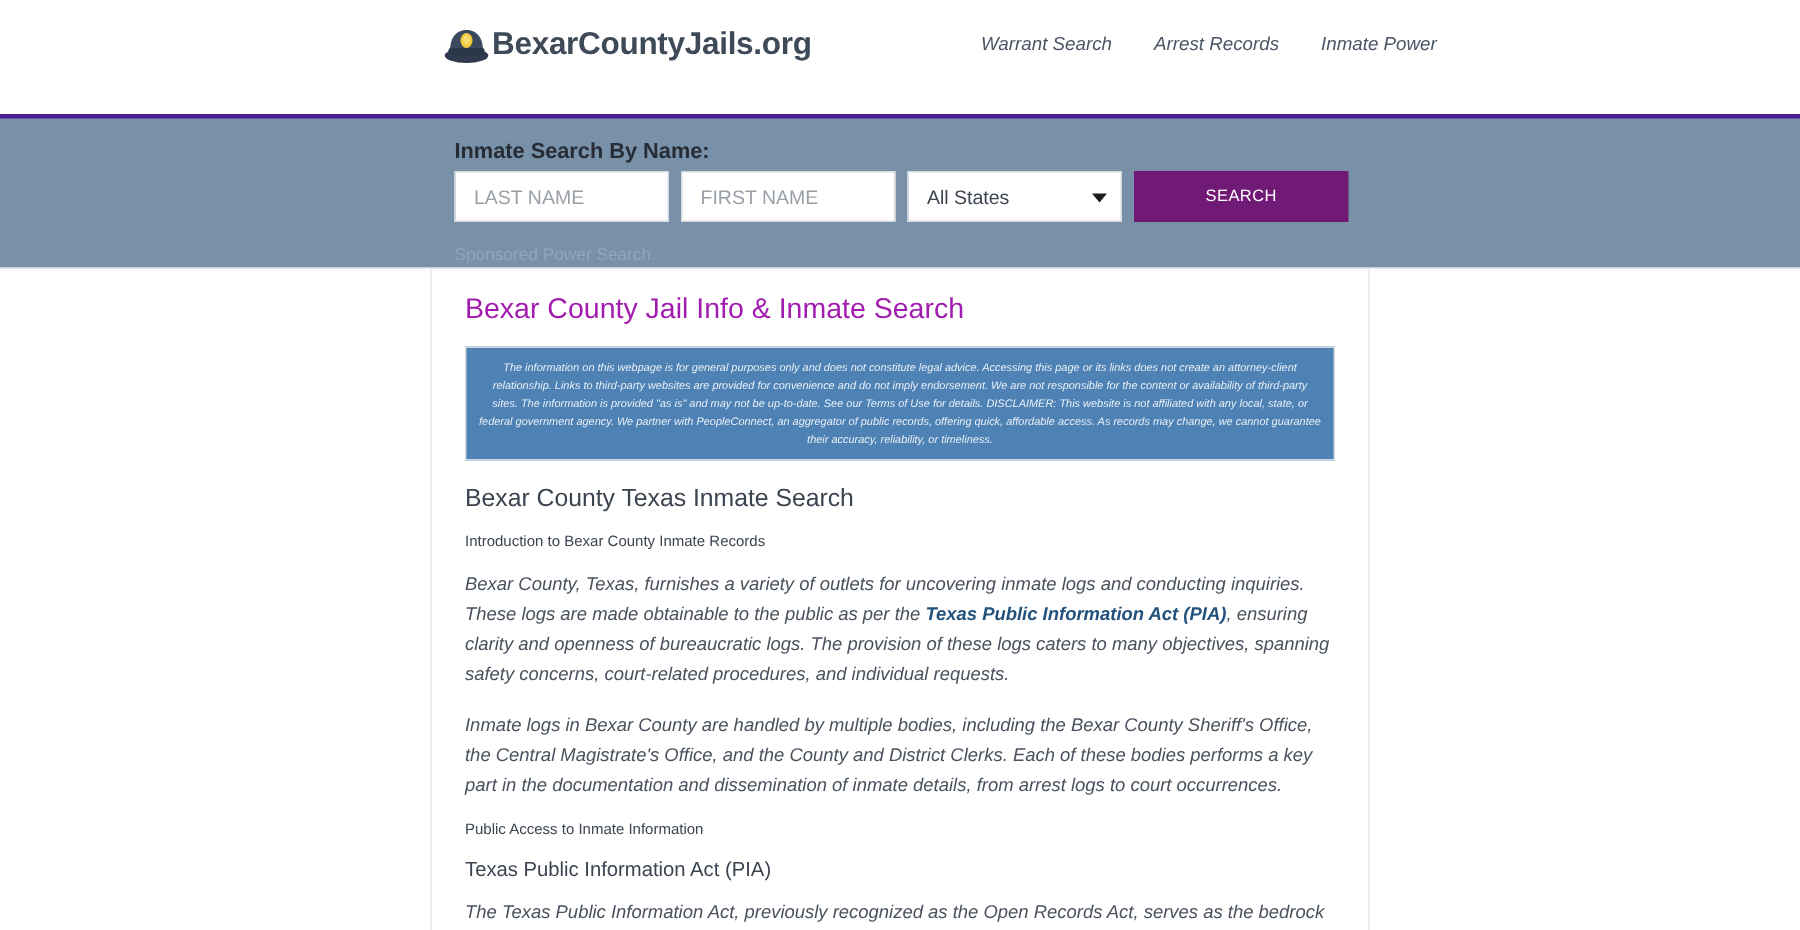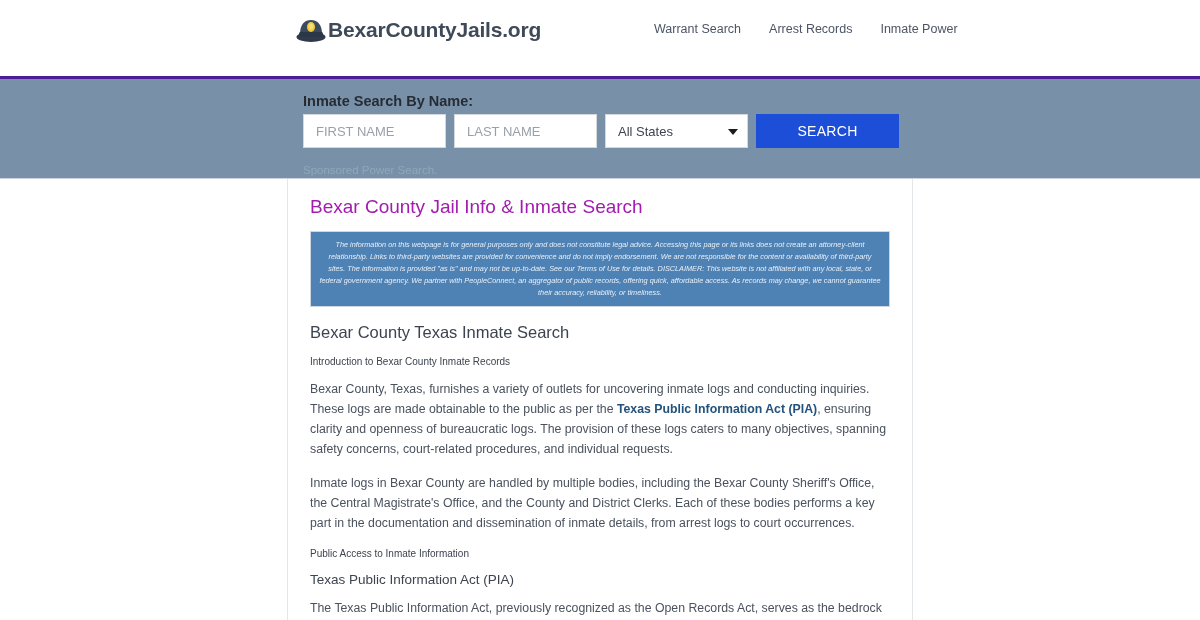--- a/index.html
+++ b/index.html
@@ -43,20 +43,21 @@
     color: #3f4a58;
     letter-spacing: -0.2px;
     white-space: nowrap;
   }
   .main-nav {
     position: absolute;
     left: 640px;
     top: 22px;
     display: flex;
     gap: 0px;
+    font-style: italic;
   }
   .nav-link {
     font-size: 12.5px;
     color: #4c5566;
     text-decoration: none;
     padding: 0 14px;
     white-space: nowrap;
   }
 
   
@@ -116,24 +117,24 @@
     right: 10px;
     top: 15px;
     width: 0; height: 0;
     border-left: 5px solid transparent;
     border-right: 5px solid transparent;
     border-top: 6px solid #1c1c1c;
   }
   .search-btn {
     width: 143px;
     height: 34px;
-    background: #1d4ed8;
+    background: #701a75;
     border: none;
     color: #ffffff;
-    font-size: 14px;
+    font-size: 11px;
     font-family: "Liberation Sans", sans-serif;
     letter-spacing: 0.3px;
     cursor: pointer;
   }
   .sponsored {
     position: absolute;
     left: 303px;
     top: 85px;
     font-size: 11.5px;
     color: #91a6b9;
@@ -189,20 +190,21 @@
     font-size: 13.5px;
     font-weight: normal;
     color: #3c4450;
     margin: 0 0 12px 0;
   }
   p.body {
     font-size: 12.3px;
     line-height: 1.62;
     color: #4a525e;
     margin: 0 0 14px 0;
+    font-style: italic;
   }
   a.inline-link {
     color: #23527c;
     font-weight: bold;
     text-decoration: none;
   }
 </style>
 </head>
 <body>
 
@@ -224,22 +226,22 @@
     <a class="nav-link" href="#">Warrant Search</a>
     <a class="nav-link" href="#">Arrest Records</a>
     <a class="nav-link" href="#">Inmate Power</a>
   </nav>
 </div>
 
 <div class="search-band">
   <div class="search-title">Inmate Search By Name:</div>
 
   <form class="search-row">
+    <input id="last-name" class="field" type="text" placeholder="LAST NAME" style="">
     <input id="first-name" class="field" type="text" placeholder="FIRST NAME" style="">
-    <input id="last-name" class="field" type="text" placeholder="LAST NAME" style="">
     <div class="select-wrap">
       <div class="select-box">All States</div>
       <span class="caret"></span>
     </div>
     <button class="search-btn" type="submit">SEARCH</button>
   </form>
 
   <div class="sponsored">Sponsored Power Search.</div>
 </div>
 

